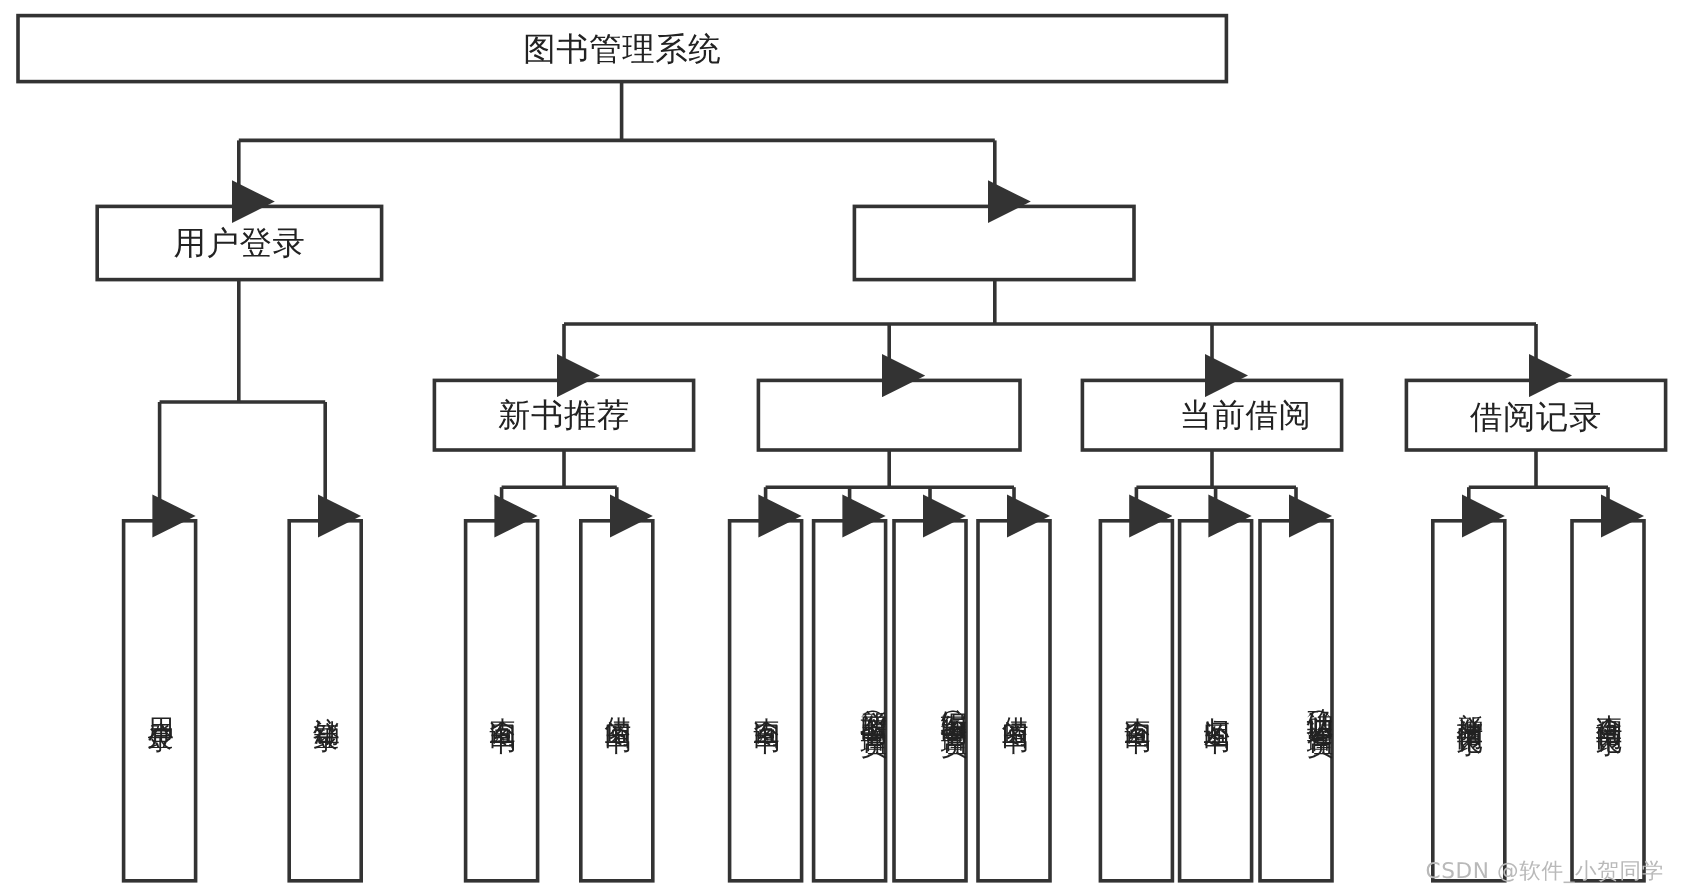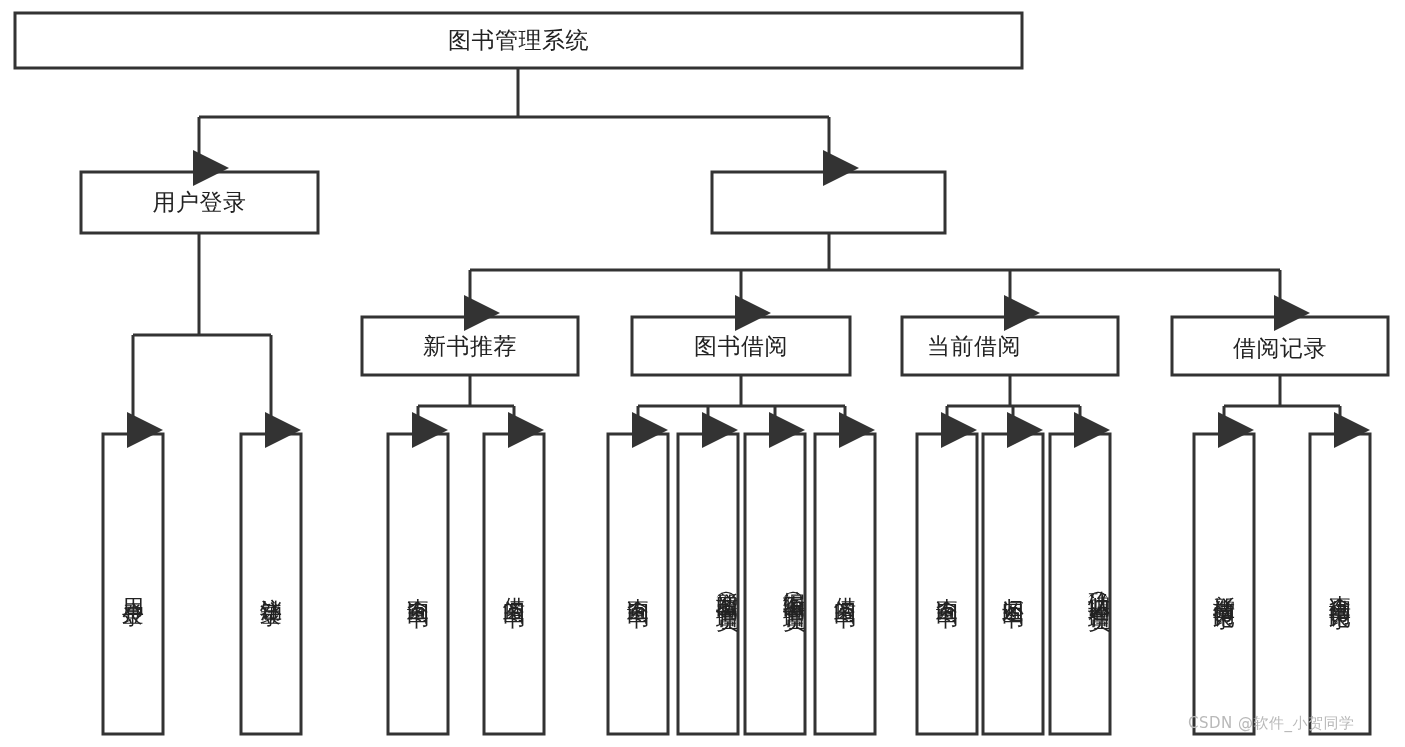--- a/index.html
+++ b/index.html
@@ -42,36 +42,36 @@
     position: absolute;
     display: flex;
     align-items: center;
     justify-content: center;
     color: #222222;
     font-family: "DejaVu Sans", "Liberation Sans", sans-serif;
     pointer-events: none;
     box-sizing: border-box;
   }
   .node-label.horizontal {
-    font-size: 23px;
+    font-size: 27px;
     letter-spacing: 0.5px;
   }
   .node-label.vertical {
     writing-mode: vertical-rl;
     text-orientation: upright;
     font-size: 22px;
     letter-spacing: 3px;
     line-height: 1;
     padding-top: 4px;
   }
   .watermark {
     position: absolute;
     left: 1188px;
     top: 714px;
-    font-size: 15px;
+    font-size: 18px;
     color: #b9b9b9;
     font-family: "DejaVu Sans", "Liberation Sans", sans-serif;
     white-space: nowrap;
     letter-spacing: 0.5px;
   }
 </style>
 </head>
 <body>
 
 <div id="diagram-root">
@@ -146,22 +146,21 @@
     <path class="edge" d="M 1224 406 L 1340 406"></path>
     <path class="edge" marker-end="url(#arrow)" d="M 1224 406 L 1224 430"></path>
     <path class="edge" marker-end="url(#arrow)" d="M 1340 406 L 1340 430"></path>
   </svg>
 
   <div class="node-label horizontal" style="left:15px; top:13px; width:1007px; height:55px;">图书管理系统</div>
 
   <div class="node-label horizontal" style="left:81px; top:172px; width:237px; height:61px;">用户登录</div>
 
   <div class="node-label horizontal" style="left:362px; top:317px; width:216px; height:58px;text-align:right;">新书推荐</div>
-  <div class="node-label horizontal" style="left:632px; top:317px; width:218px; height:58px;">图书借阅</div>
-  <div class="node-label horizontal" style="left:848px; top:317px; width:216px; height:58px;padding-left:36px;">当前借阅</div>
+  <div class="node-label horizontal" style="left:912px; top:317px; width:216px; height:58px;padding-left:36px;">当前借阅</div>
   <div class="node-label horizontal" style="left:1172px; top:319px; width:216px; height:58px;">借阅记录</div>
 
   <div class="node-label vertical" style="left:103px; top:434px; width:60px; height:300px;">用户登录</div>
   <div class="node-label vertical" style="left:241px; top:434px; width:60px; height:300px;">注销登录</div>
   <div class="node-label vertical" style="left:388px; top:434px; width:60px; height:300px;">查询图书</div>
   <div class="node-label vertical" style="left:484px; top:434px; width:60px; height:300px;">借阅图书</div>
   <div class="node-label vertical" style="left:608px; top:434px; width:60px; height:300px;">查询图书</div>
   <div class="node-label vertical" style="left:678px; top:434px; width:60px; height:300px; align-items:flex-start;">新增图书（管理员）</div>
   <div class="node-label vertical" style="left:745px; top:434px; width:60px; height:300px; align-items:flex-start;">编辑图书（管理员）</div>
   <div class="node-label vertical" style="left:815px; top:434px; width:60px; height:300px;">借阅图书</div>

